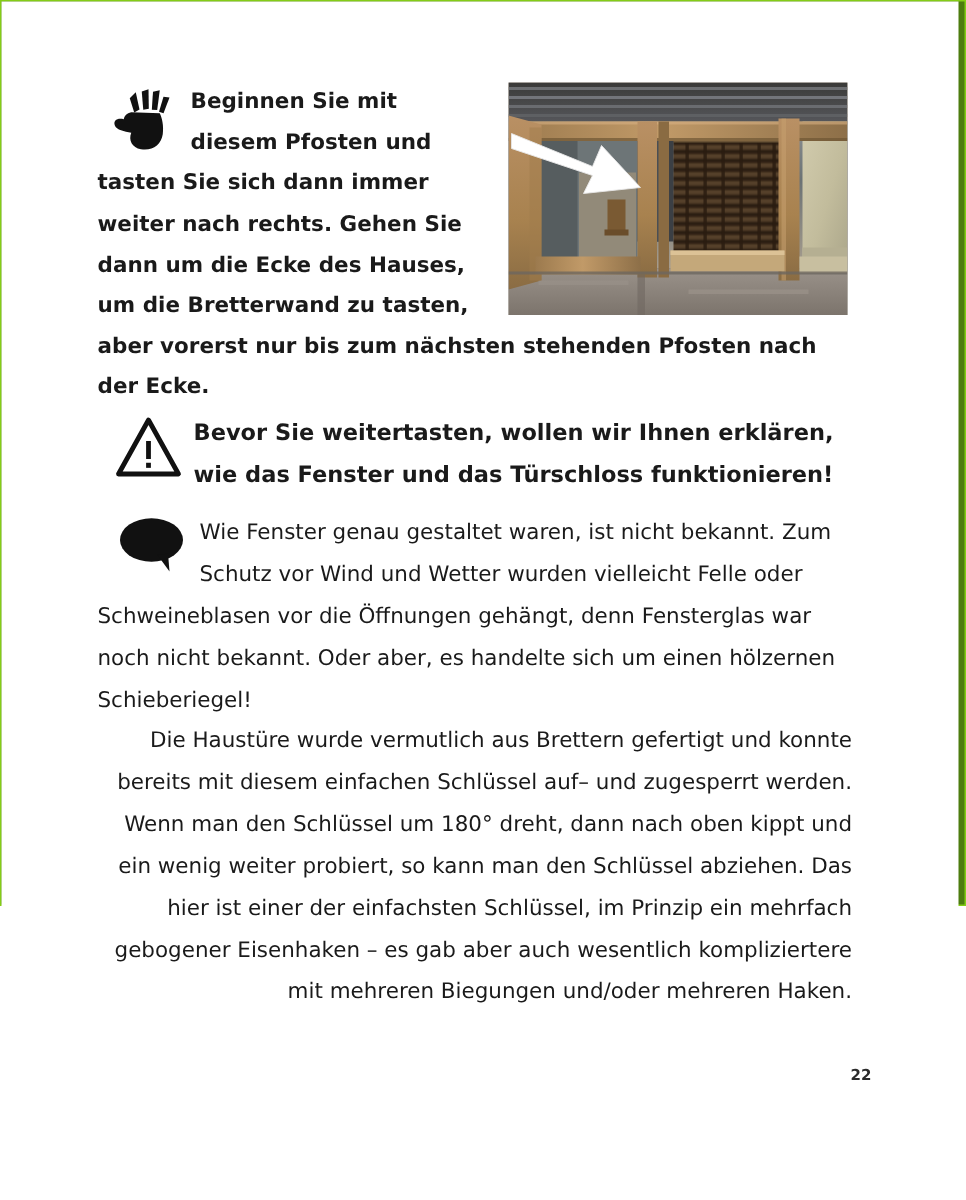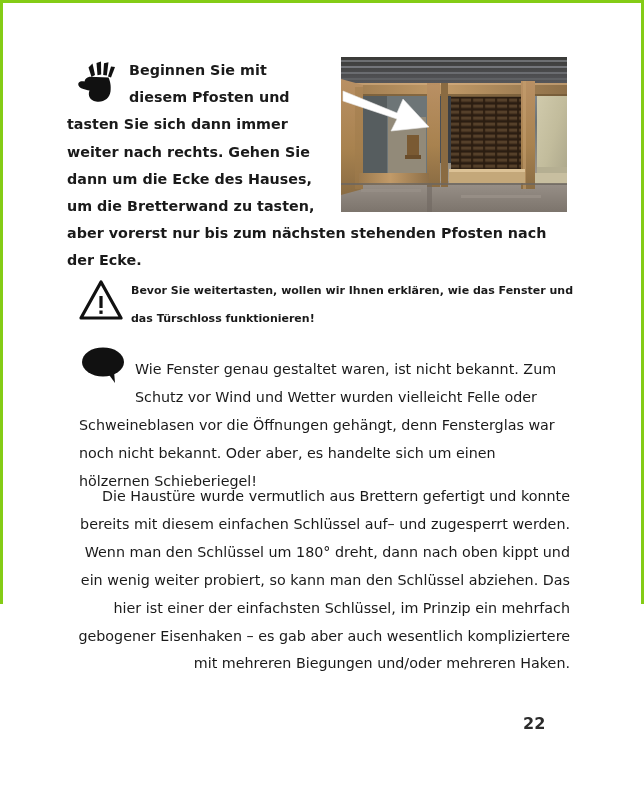--- a/index.html
+++ b/index.html
@@ -12,23 +12,23 @@
     height: 800px;
     overflow: hidden;
     font-family: "DejaVu Sans", "Liberation Sans", sans-serif;
   }
 
   
   .page {
     position: relative;
     width: 644px;
     height: 604px;
-    background: #0c4a6e;
+    background: #4d7c0f;
     box-sizing: border-box;
-    border: 3px solid #84cc16;
+    border: 1px solid #84cc16;
   }
   .page-inner {
     position: absolute;
     left: 0; top: 0;
     width: 638px;
     height: 794px;
     background: #ffffff;
   }
 
   
@@ -67,21 +67,21 @@
     width: 226px;
     height: 155px;
     margin: 0 0 6px 14px;
   }
 
   
   #block-warning {
     left: 64px;
     top: 274px;
     width: 510px;
-    font-size: 11px;
+    font-size: 15px;
     font-weight: bold;
     line-height: 27.5px;
   }
   #block-warning .para { margin: 0; }
   .warn-icon {
     float: left;
     width: 44px;
     height: 42px;
     margin: 2px 8px 0 12px;
     shape-outside: inset(0);
@@ -89,21 +89,21 @@
 
   
   #block-speech {
     left: 64px;
     top: 340px;
     width: 512px;
     font-size: 14.3px;
     font-weight: normal;
     line-height: 28px;
   }
-  #block-speech .para { margin: 12px; }
+  #block-speech .para { margin: 0; }
   .bubble-icon {
     float: left;
     width: 46px;
     height: 38px;
     margin: 3px 8px 0 14px;
     shape-outside: inset(0);
   }
 
   
   #block-body {
@@ -116,24 +116,24 @@
     text-align: right;
   }
   #block-body .para { margin: 0; }
 
   
   #page-number {
     position: absolute;
     left: 520px;
     top: 711px;
     width: 60px;
-    font-size: 16px;
+    font-size: 10px;
     font-weight: bold;
     color: #2b2b2b;
-    text-align: left;
+    text-align: right;
   }
 
   
   .photo-box {
     position: relative;
     width: 100%;
     height: 100%;
     overflow: hidden;
     background: #6b6257;
   }

